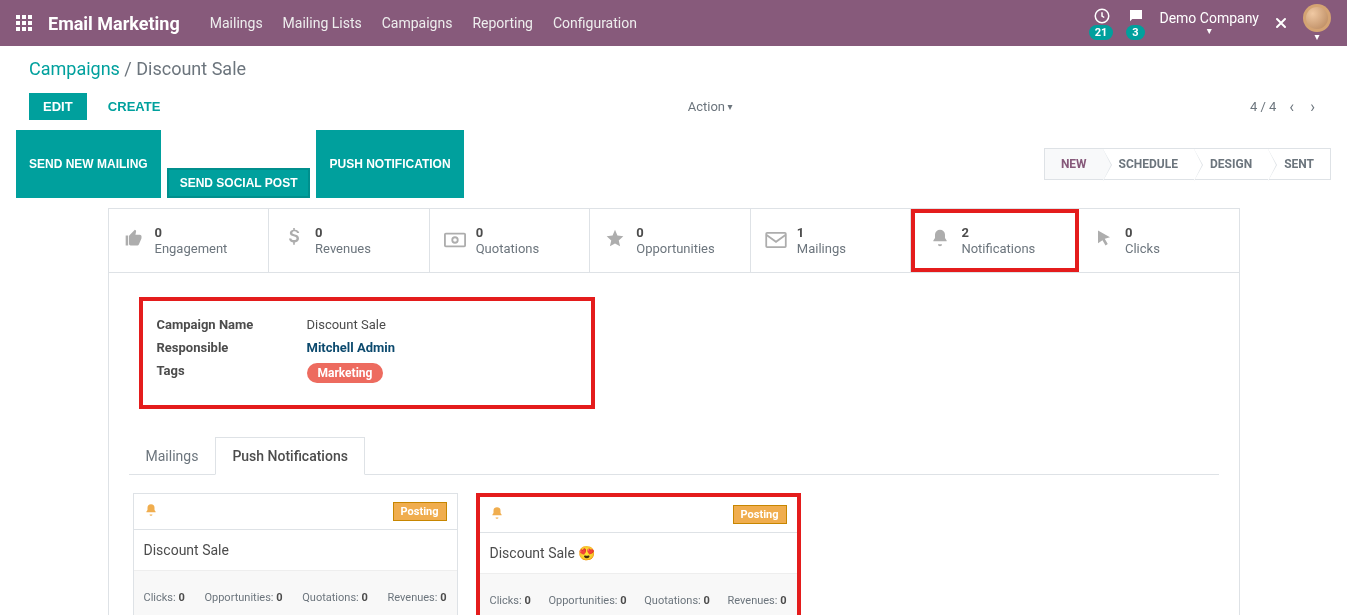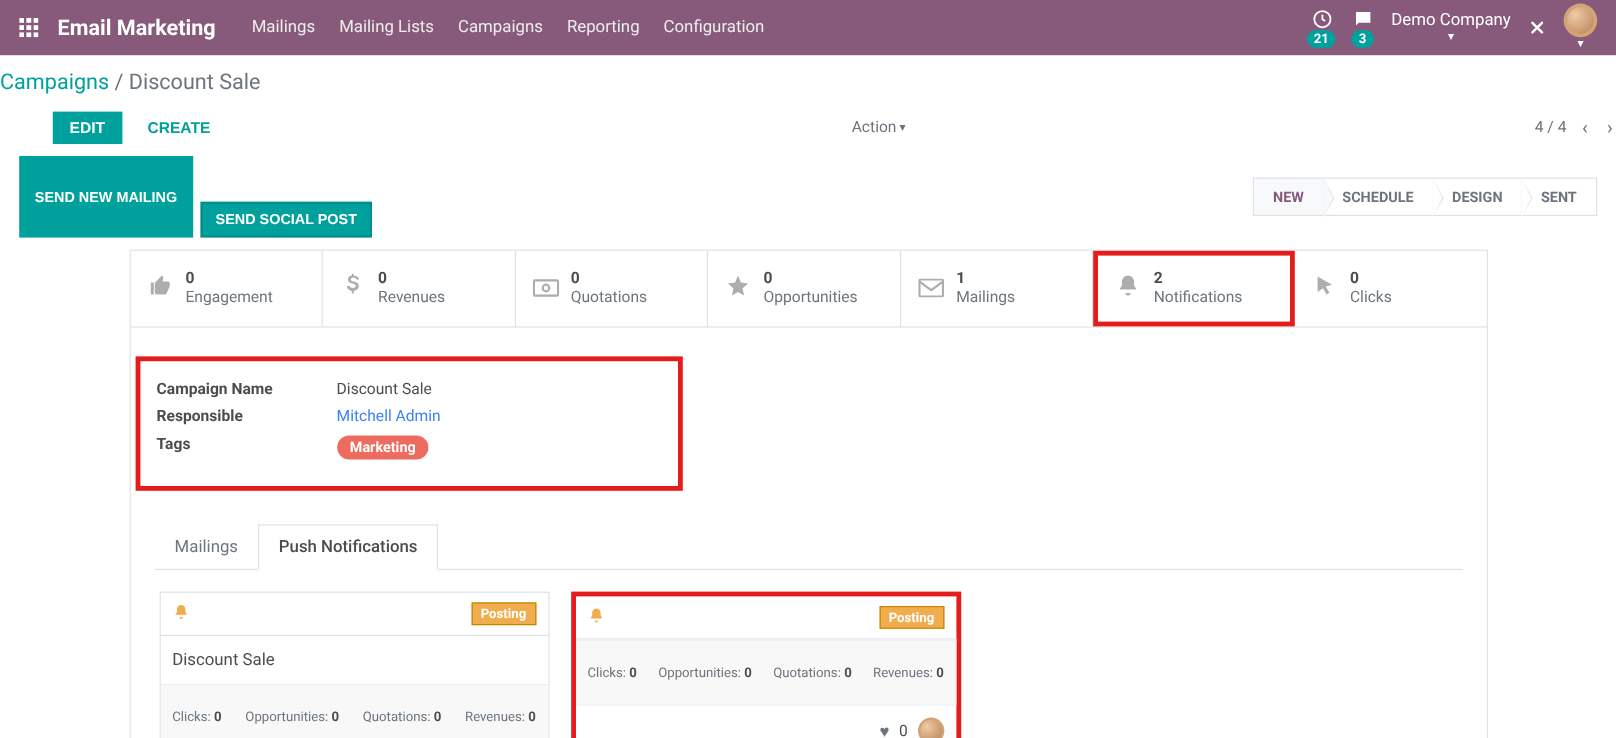--- a/index.html
+++ b/index.html
@@ -47,27 +47,26 @@
   .company { color:#fff; font-size:14px; }
   .avatar-small {
     width:28px; height:28px; border-radius:50%; background:#d4a373;
     display:inline-block; position:relative;
   }
   .avatar-small::after{
     content:""; position:absolute; inset:3px; border-radius:50%;
     background: radial-gradient(circle at 30% 30%, #f0c9a3, #b5835a);
   }
   
-  .control-panel { padding: 12px 0 0; }
+  .control-panel { padding: 12px 29px 0; }
   .breadcrumb { font-size: 18px; color: #6c757d; margin-bottom: 14px;}
   .breadcrumb .link { color: #00a09d; cursor:pointer; }
   .cp-row {
     display: flex; align-items: center; justify-content: space-between;
     margin-bottom: 10px;
-    margin-left: 44px;
   }
   .cp-left .btn-edit {
     background:#00a09d; color:#fff; border:none; padding:6px 14px;
     font-size:13px; font-weight:bold; cursor:pointer; margin-right:8px;
   }
   .cp-left .btn-create {
     background:none; color:#00a09d; border:none; padding:6px 10px;
     font-size:13px; font-weight:bold; cursor:pointer;
   }
   .cp-center { color:#6c757d; font-size:13px; cursor:pointer; }
@@ -126,25 +125,25 @@
     padding:12px 14px; border-right:1px solid #dee2e6;
     cursor:pointer; color:#6c757d;
   }
   .stat-btn:first-child{ flex:1; }
   .stat-btn .stat-icon { font-size:20px; color:#adadad; min-width:22px; text-align:center;}
   .stat-btn .stat-text { display:flex; flex-direction:column; line-height:1.2;}
   .stat-btn .stat-text .val { font-weight:bold; color:#4c4c4c; }
   .stat-btn.last { border-right:none; }
   .red-box { border:4px solid #e41c1c; }
   
-  .form-body { padding: 24px 4px 10px; }
+  .form-body { padding: 24px 30px 10px; }
   .form-group { display:flex; width:420px; margin-bottom:8px; }
   .form-label { width:150px; font-weight:bold; color:#4c4c4c; }
   .form-value { color:#4c4c4c; }
-  .form-value.link { color:#3b82f6; cursor:pointer; }
+  .form-value.link { color:#0c4a6e; cursor:pointer;font-weight:bold; }
   .tag-pill {
     background:#ed6b5f; color:#fff; border-radius:12px;
     padding:3px 11px; font-size:12px; font-weight:bold; display:inline-block;
   }
   .red-box-wrap{ border:4px solid #e41c1c; padding:16px 14px 14px; display:inline-block;}
   
   .tabs {
     display:flex; border-bottom:1px solid #dee2e6; margin: 18px 20px 0;
   }
   .tab {
@@ -260,20 +259,21 @@
       <span class="pager-arrow">‹</span>
       <span class="pager-arrow">›</span>
     </div>
   </div>
 </div>
 
 <div class="status-row">
   <div class="status-buttons">
     <button class="status-btn">SEND NEW MAILING</button>
     <button class="status-btn highlight">SEND SOCIAL POST</button>
+    <button class="status-btn">PUSH NOTIFICATION</button>
   </div>
   <div class="stage-bar">
     <div class="stage first">NEW</div>
     <div class="stage">SCHEDULE</div>
     <div class="stage">DESIGN</div>
     <div class="stage">SENT</div>
   </div>
 </div>
 
 <div class="form-sheet">
@@ -409,20 +409,21 @@
 
     <div class="card red">
       <div class="card-head">
         <span class="card-bell">
           <svg width="14" height="14" viewBox="0 0 24 24" fill="#f0ad4e">
               <path d="M12 2a6 6 0 0 0-6 6v4l-2 3v1h16v-1l-2-3V8a6 6 0 0 0-6-6zm0 20a2.5 2.5 0 0 0 2.5-2.5h-5A2.5 2.5 0 0 0 12 22z"></path>
             </svg>
         </span>
         <span class="posting-badge">Posting</span>
       </div>
+      <div class="card-title">Discount Sale 😍</div>
       <div class="card-stats">
         <span><span>Clicks:</span> <b>0</b></span>
         <span><span>Opportunities:</span> <b>0</b></span>
         <span><span>Quotations:</span> <b>0</b></span>
         <span><span>Revenues:</span> <b>0</b></span>
       </div>
       <div class="card-foot">
         <span class="heart">♥</span>
         <span>0</span>
         <span class="avatar-xs"></span>

